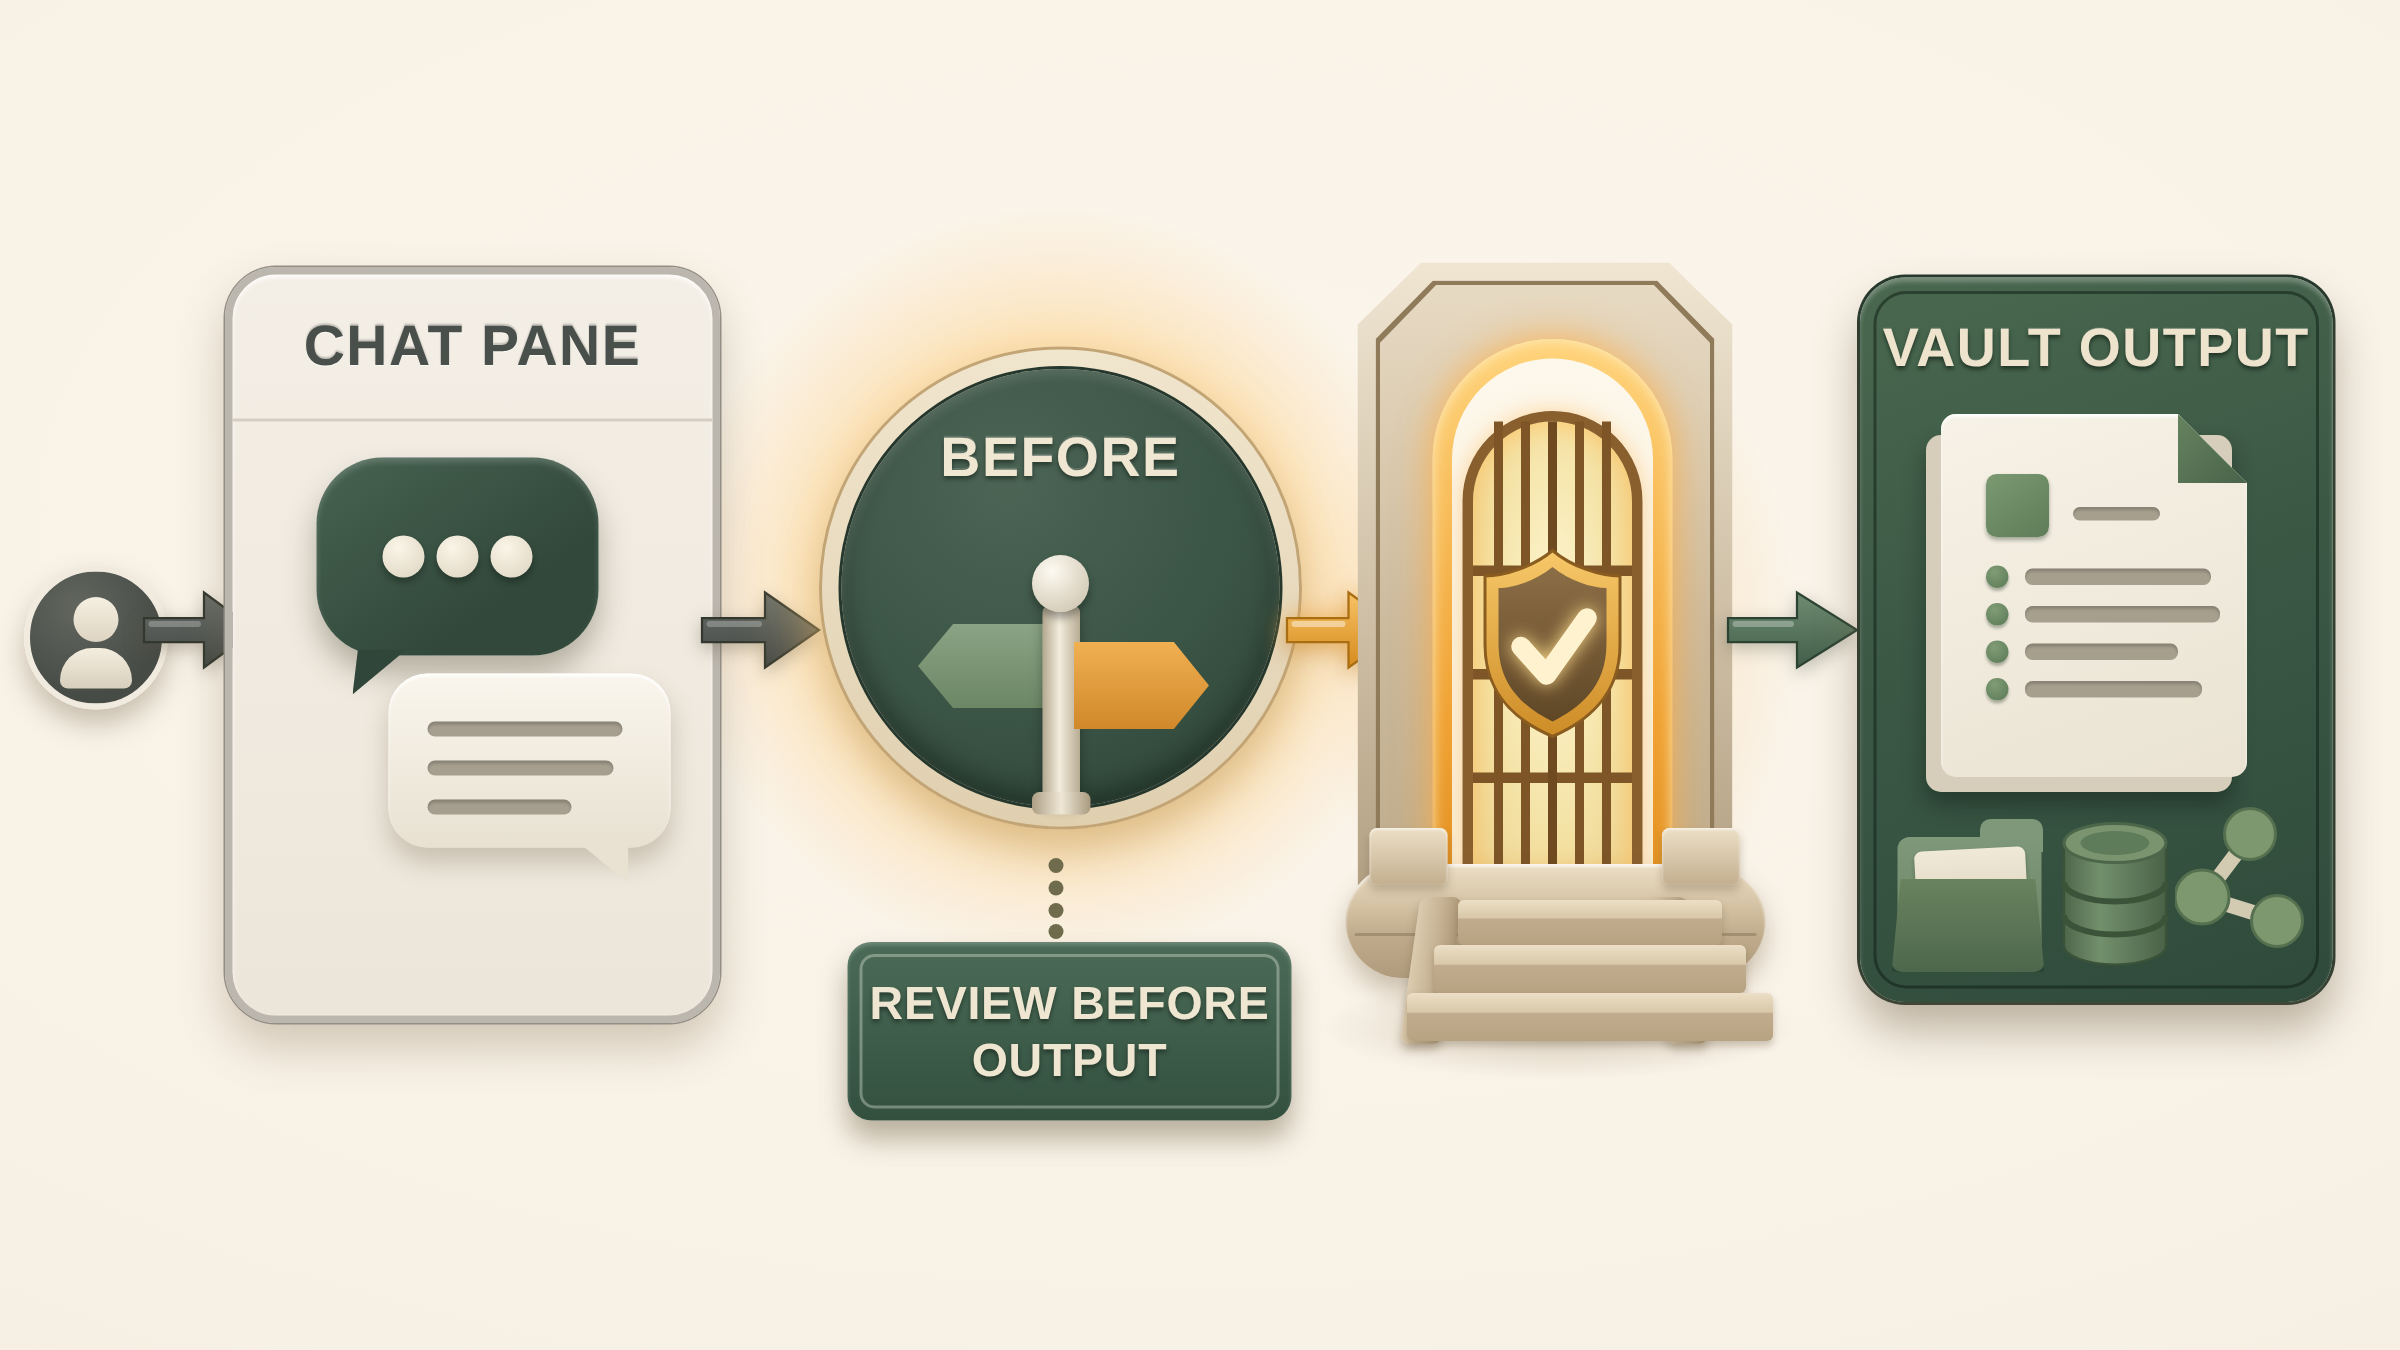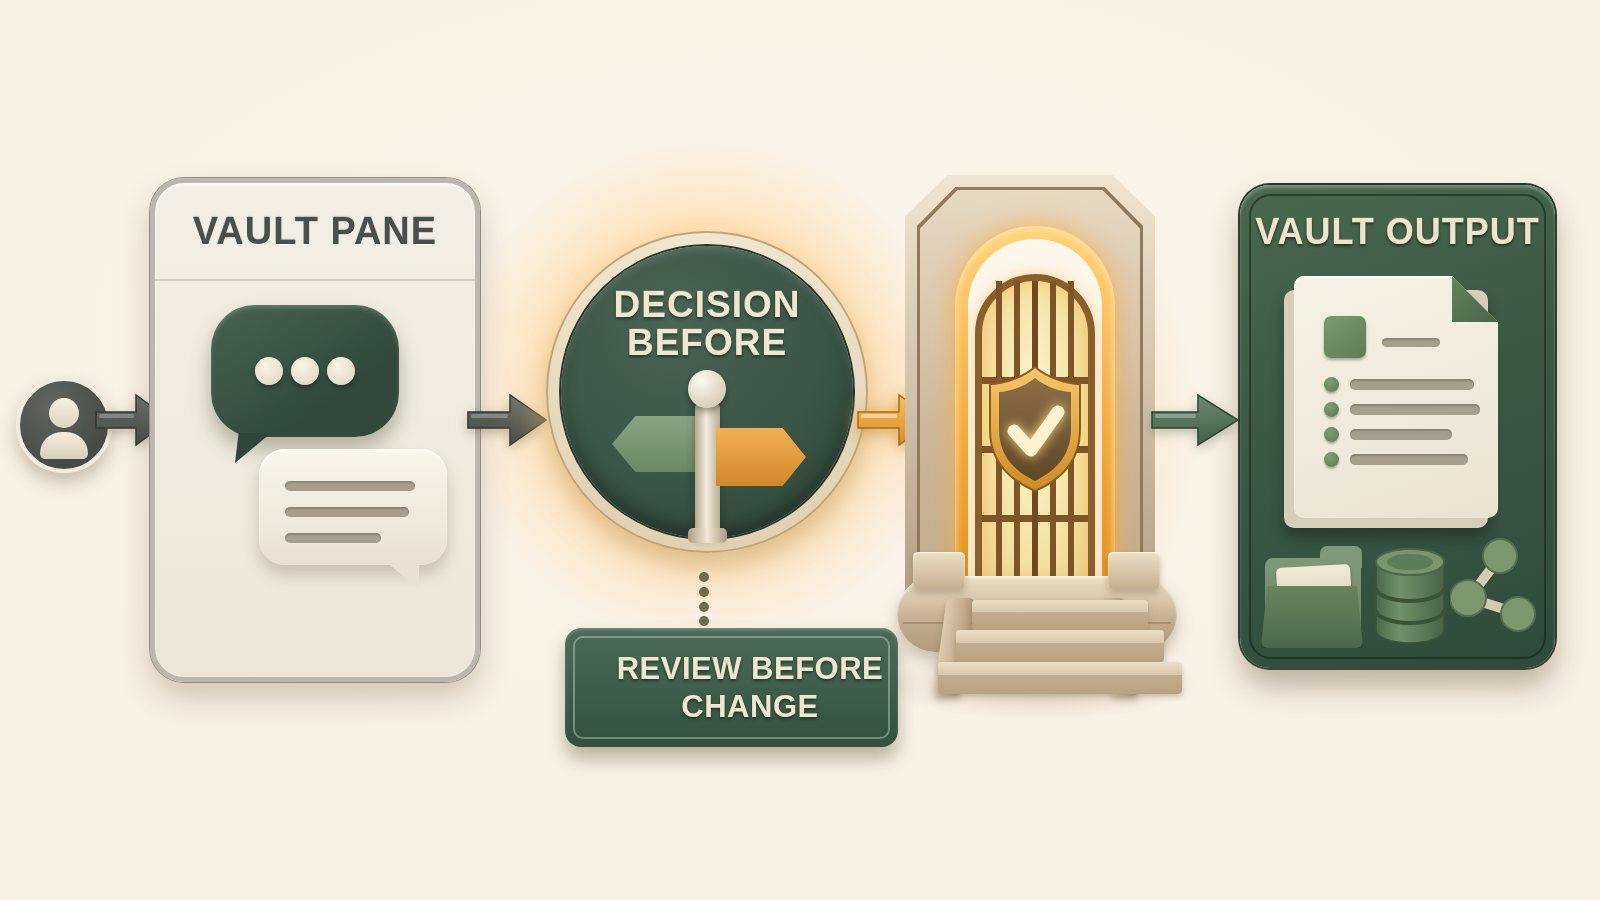--- a/index.html
+++ b/index.html
@@ -88,21 +88,21 @@
     clip-path:polygon(0 0, 74% 0, 100% 50%, 74% 100%, 0 100%);
     filter:drop-shadow(0 5px 6px rgba(80,50,10,.4));}
 
   
   .dot{width:10px;height:10px;border-radius:50%;background:#6e6c4c;}
 
   
   .review-badge{left:565px;top:628px;width:296px;height:119px;border-radius:16px;
     background:linear-gradient(180deg,#4b6b57 0%,#33503f 100%);
     box-shadow:0 12px 18px rgba(100,88,60,.42), inset 0 2px 3px rgba(255,255,255,.22);
-    display:flex;flex-direction:column;align-items:center;justify-content:center;padding-left:37px;}
+    display:flex;flex-direction:column;align-items:center;justify-content:center;}
   .review-badge::before{content:'';position:absolute;inset:8px;border-radius:10px;
     border:2px solid rgba(225,232,218,.38);pointer-events:none;}
   .badge-text{font-size:31px;line-height:38px;font-weight:700;color:#efe6d1;letter-spacing:.5px;
     text-shadow:0 2px 3px rgba(15,25,18,.55);}
 
   
   .gate-frame{left:905px;top:175px;width:250px;height:415px;
     background:linear-gradient(180deg,#efe5d1 0%,#b5a285 100%);
     clip-path:polygon(17% 0, 83% 0, 100% 10%, 100% 100%, 0 100%, 0 10%);
     filter:drop-shadow(0 10px 18px rgba(120,100,70,.35));}
@@ -224,21 +224,21 @@
     <div class="user-body"></div>
   </div>
 
   <svg class="abs arrow arrow-dark" style="left:96px;top:389px" width="76" height="62" viewBox="0 0 76 62">
     <polygon points="0,23 40,23 40,6 74,31 40,56 40,39 0,39" fill="url(#g-dark)" stroke="#33382f" stroke-width="1.5"></polygon>
     <rect x="3" y="25" width="35" height="4" rx="2" fill="rgba(255,255,255,0.25)"></rect>
   </svg>
 
   <div class="abs chat-card">
     <div class="chat-header">
-      <div class="chat-title emboss-label">VAULT PANE</div>
+      <div class="chat-title emboss-label">CHAT PANE</div>
     </div>
     <div class="bubble-dark">
       <div class="typing-dot" style="left:44px"></div>
       <div class="typing-dot" style="left:80px"></div>
       <div class="typing-dot" style="left:116px"></div>
     </div>
     <div class="bubble-light">
       <div class="text-bar" style="left:26px;top:32px;width:130px"></div>
       <div class="text-bar" style="left:26px;top:58px;width:124px"></div>
       <div class="text-bar" style="left:26px;top:84px;width:96px"></div>
@@ -246,40 +246,39 @@
   </div>
 
   <svg class="abs arrow arrow-dark" style="left:468px;top:389px" width="80" height="62" viewBox="0 0 80 62">
     <polygon points="0,23 42,23 42,6 78,31 42,56 42,39 0,39" fill="url(#g-dark)" stroke="#33382f" stroke-width="1.5"></polygon>
     <rect x="3" y="25" width="37" height="4" rx="2" fill="rgba(255,255,255,0.25)"></rect>
   </svg>
 
   <div class="abs dp-ring">
     <div class="dp-inner">
       <div class="dp-text emboss-label">
-        <div>DECISION</div>
         <div>BEFORE</div>
       </div>
     </div>
   </div>
 
   <div class="abs sign-left"></div>
   <div class="abs sp-pole"></div>
   <div class="abs sp-base"></div>
   <div class="abs sign-right"></div>
   <div class="abs sp-ball"></div>
 
   <div class="abs dot" style="left:699px;top:572px"></div>
   <div class="abs dot" style="left:699px;top:587px"></div>
   <div class="abs dot" style="left:699px;top:602px"></div>
   <div class="abs dot" style="left:699px;top:616px"></div>
 
   <div class="abs review-badge">
     <div class="badge-text emboss-label">REVIEW BEFORE</div>
-    <div class="badge-text emboss-label">CHANGE</div>
+    <div class="badge-text emboss-label">OUTPUT</div>
   </div>
 
   <svg class="abs arrow arrow-amber" style="left:858px;top:389px" width="78" height="62" viewBox="0 0 78 62">
     <polygon points="0,23 41,23 41,6 76,31 41,56 41,39 0,39" fill="url(#g-amber)" stroke="#a96d12" stroke-width="1.5"></polygon>
     <rect x="3" y="25" width="36" height="4" rx="2" fill="rgba(255,255,255,0.45)"></rect>
   </svg>
 
   <div class="abs gate-frame">
     <div class="gate-groove"></div>
     <div class="gate-panel"></div>

